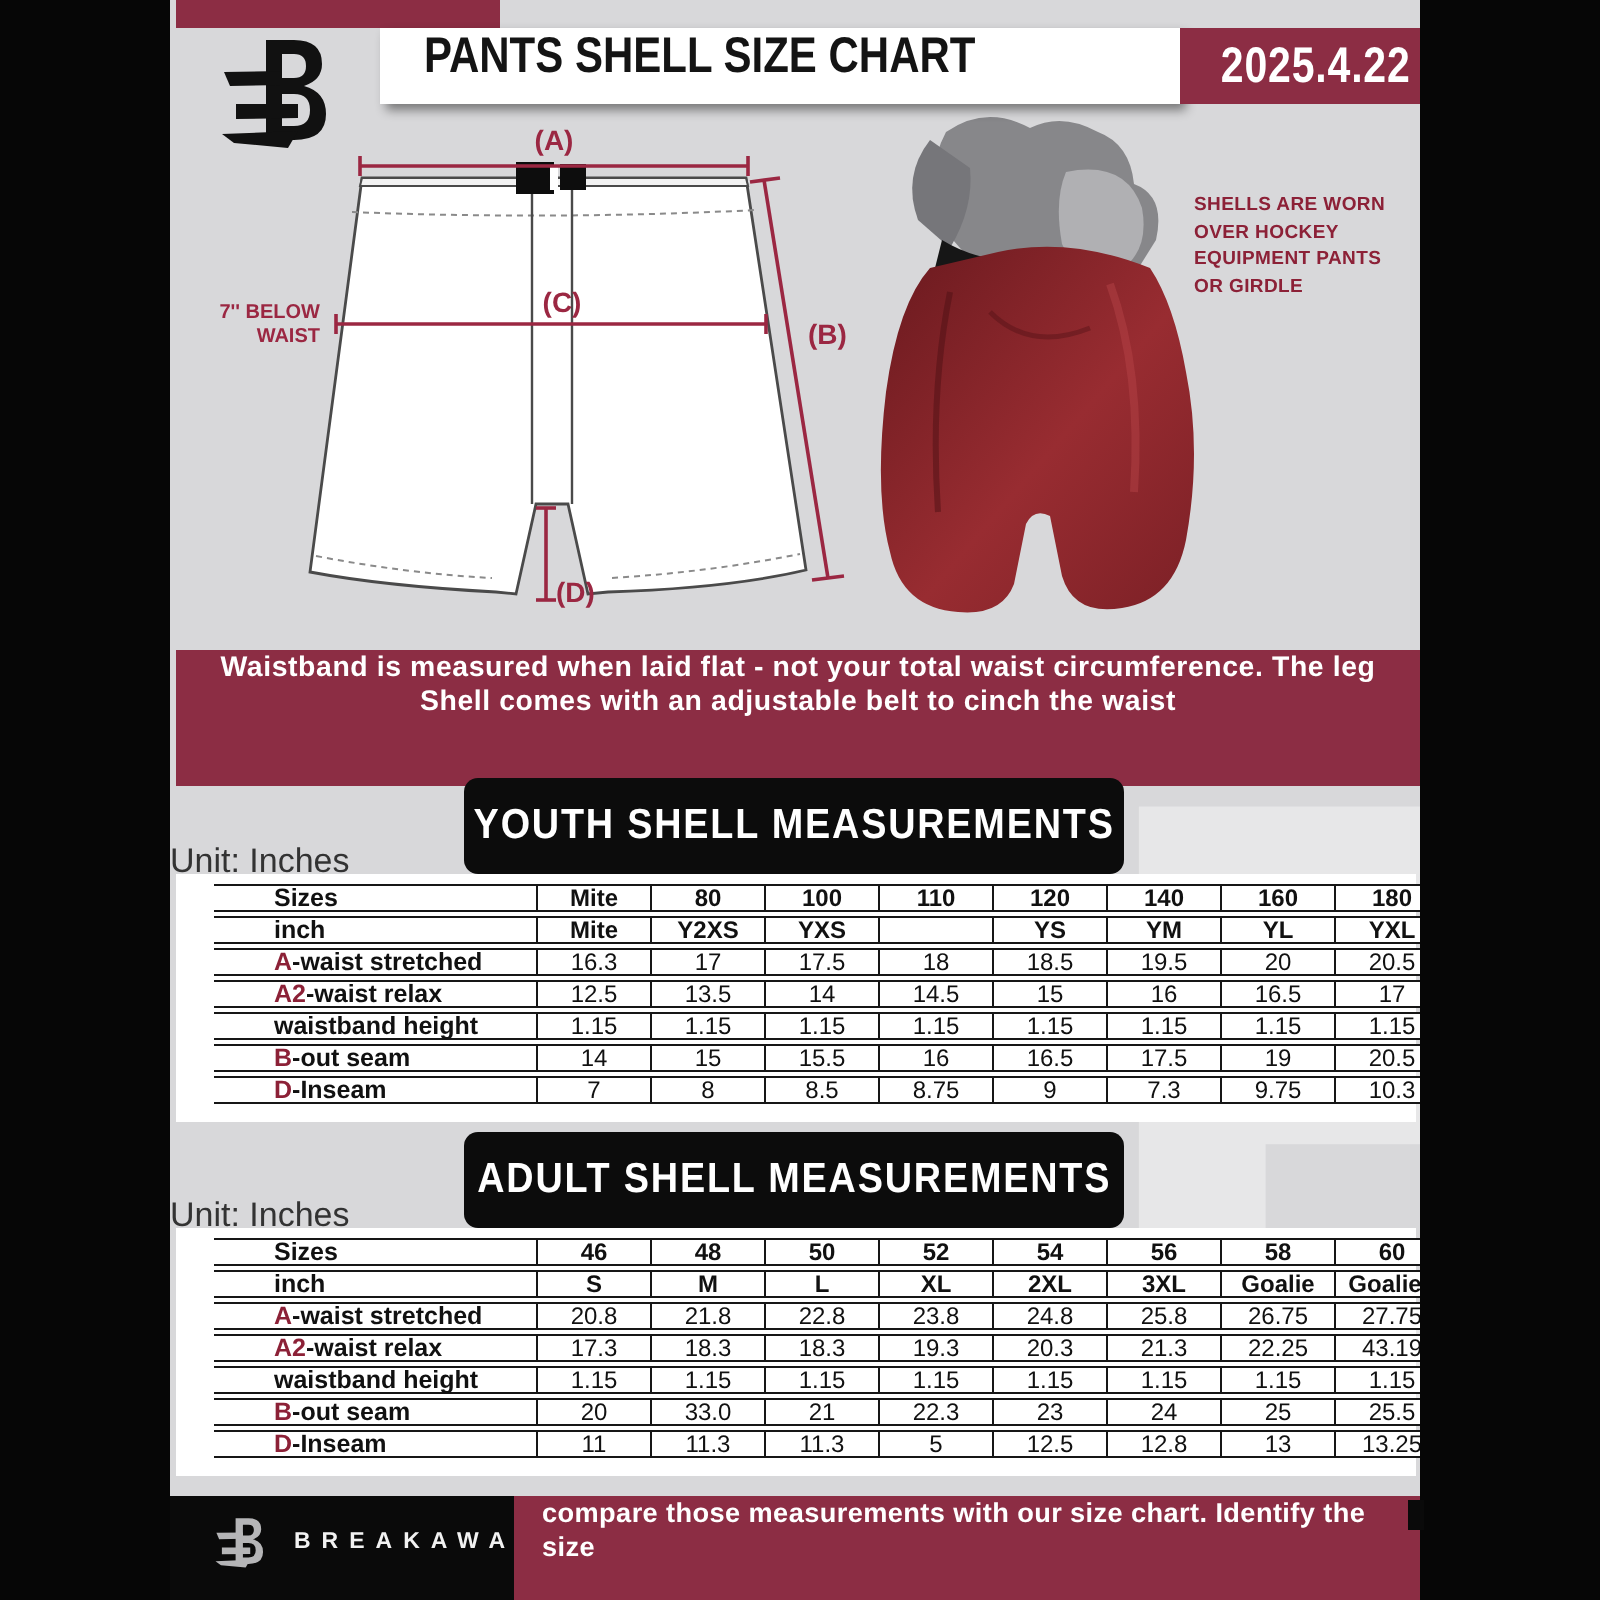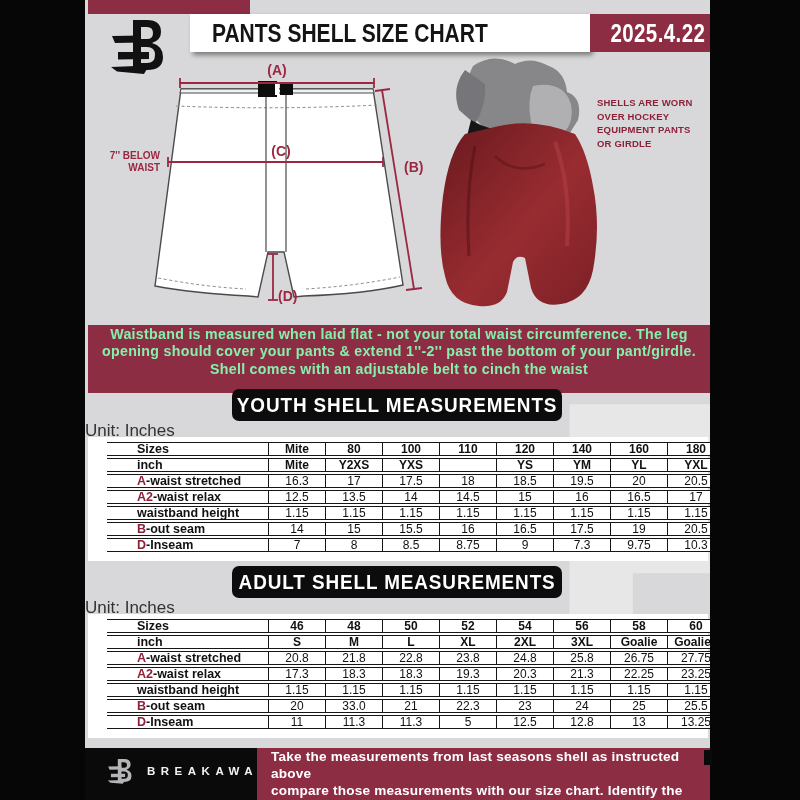--- a/index.html
+++ b/index.html
@@ -3,40 +3,40 @@
 <meta charset="utf-8">
 <style>
   html,body{margin:0;padding:0;background:#000;}
   .page{position:relative;width:800px;height:800px;background:#060606;overflow:hidden;
         font-family:"Liberation Sans",sans-serif;}
   .content{position:absolute;left:85px;top:0;width:625px;height:800px;background:#d8d8da;overflow:hidden;}
   .abs{position:absolute;}
   
   .top-strip{left:3px;top:0;width:162px;height:14px;background:#8c2d44;z-index:3;}
   .title-bar{left:105px;top:14px;width:400px;height:38px;background:#ffffff;z-index:4;
-             box-shadow:3px 3px 5px rgba(0,0,0,.45);display:flex;align-items:center;}
+             box-shadow:3px 3px 5px rgba(0,0,0,.45);display:flex;}
   .title-bar span{font-size:25px;font-weight:bold;color:#141414;margin-left:22px;
                   display:inline-block;transform:scaleX(.84);transform-origin:left center;white-space:nowrap;}
   .date-box{left:505px;top:14px;width:136px;height:38px;background:#8c2d44;z-index:4;
             display:flex;align-items:center;justify-content:center;}
   .date-box span{font-size:25px;font-weight:bold;color:#fff;display:inline-block;
                  transform:scaleX(.82);letter-spacing:.5px;}
   .logo{left:20px;top:15px;width:70px;height:62px;z-index:3;}
   
   .diagram{left:25px;top:60px;width:350px;height:260px;z-index:2;}
   .photo{left:350px;top:56px;width:172px;height:262px;z-index:2;}
   .photo-note{left:512px;top:96px;width:112px;z-index:2;color:#8c2137;font-weight:bold;
               font-size:9.5px;line-height:13.5px;letter-spacing:.2px;}
   
-  .notice{left:3px;top:325px;width:622px;height:68px;background:#8c2d44;z-index:3;color:#86efac;
+  .notice{left:3px;top:325px;width:622px;height:68px;background:#8c2d44;z-index:3;color:#ffffff;
           text-align:center;font-size:14.2px;font-weight:bold;letter-spacing:.3px;}
   .notice span{display:block;line-height:17.4px;}
   .notice span:first-child{margin-top:1px;}
   
-  .sec-banner{left:147px;width:330px;height:32px;background:#0c0c0c;border-radius:7px;z-index:3;
+  .sec-banner{left:147px;width:330px;height:48px;background:#0c0c0c;border-radius:7px;z-index:3;
               display:flex;align-items:center;justify-content:center;}
   .sec-banner span{color:#fff;font-size:21px;font-weight:bold;letter-spacing:1px;display:inline-block;
                    transform:scaleX(.9);white-space:nowrap;}
   .unit{left:0;width:625px;text-align:left;font-size:17px;color:#333;z-index:3;}
   .panel{left:3px;width:620px;height:124px;background:#ffffff;z-index:2;}
   
   table.size{position:absolute;left:22px;border-collapse:separate;border-spacing:0 2px;
              table-layout:fixed;width:593px;z-index:3;}
   table.size td{height:12px;line-height:12px;padding:0;text-align:center;background:#fff;
                 font-size:12px;color:#111;border-top:1.5px solid #161616;border-bottom:1.5px solid #161616;}
@@ -143,21 +143,20 @@
 
     <div class="abs photo-note">
       <span style="display:block">SHELLS ARE WORN</span>
       <span style="display:block">OVER HOCKEY</span>
       <span style="display:block">EQUIPMENT PANTS</span>
       <span style="display:block">OR GIRDLE</span>
     </div>
 
     <div class="abs notice">
       <span>Waistband is measured when laid flat - not your total waist circumference. The leg</span>
-      <span>opening should cover your pants &amp; extend 1''-2'' past the bottom of your pant/girdle.</span>
       <span>Shell comes with an adjustable belt to cinch the waist</span>
     </div>
 
     <div class="abs sec-banner" style="top:389px">
       <span>YOUTH SHELL MEASUREMENTS</span>
     </div>
     <div class="abs unit" style="top:421px">Unit: Inches</div>
     <div class="abs panel" style="top:437px"></div>
     <table class="size" style="top:440px">
       <tbody id="youth-body">
@@ -283,21 +282,21 @@
           </tr>
           <tr>
             <td class="lbl"><span class="pfx">A2</span>-waist relax</td>
             <td class="val">17.3</td>
             <td class="val">18.3</td>
             <td class="val">18.3</td>
             <td class="val">19.3</td>
             <td class="val">20.3</td>
             <td class="val">21.3</td>
             <td class="val">22.25</td>
-            <td class="val">23.25</td>
+            <td class="val">43.19</td>
           </tr>
           <tr>
             <td class="lbl">waistband height</td>
             <td class="val">1.15</td>
             <td class="val">1.15</td>
             <td class="val">1.15</td>
             <td class="val">1.15</td>
             <td class="val">1.15</td>
             <td class="val">1.15</td>
             <td class="val">1.15</td>
@@ -337,18 +336,17 @@
                  M36 11 V23 H42 Q48 23 48 17 Q48 11 42 11 Z
                  M36 31 V47 H42 Q50 47 50 39 Q50 31 42 31 Z" fill="#b5b5b7"></path>
         <path d="M7 20 L36 19.5 L36 26.5 L10 27 Z" fill="#b5b5b7"></path>
         <path d="M13 36 L44 36 L44 43 L13 43.5 Z" fill="#b5b5b7"></path>
         <path d="M6 51 L44 49.5 L39 58 L12 55.5 Z" fill="#b5b5b7"></path>
       </svg>
       <span class="brand-text">BREAKAWAY</span>
     </div>
   </div>
   <div class="footer-maroon">
-    <span>Take the measurements from last seasons shell as instructed above</span>
     <span>compare those measurements  with our size chart. Identify the size</span>
 
   </div>
   <div class="footer-tab"></div>
 </div>
 
 </body></html>

